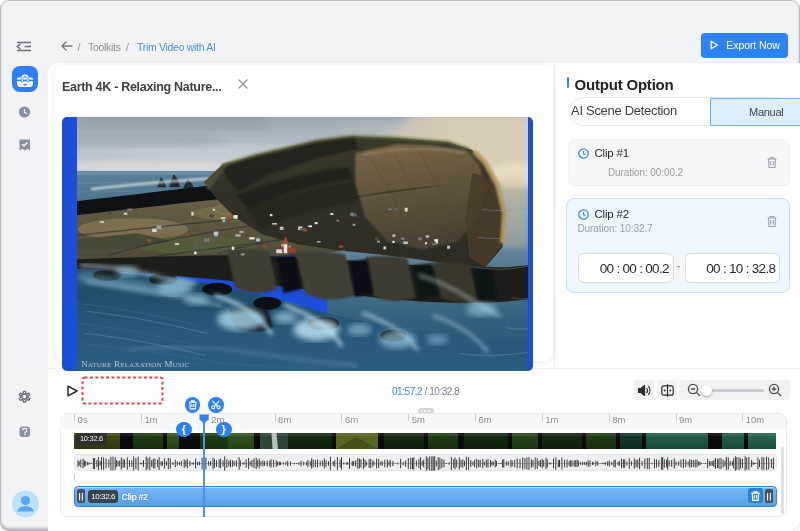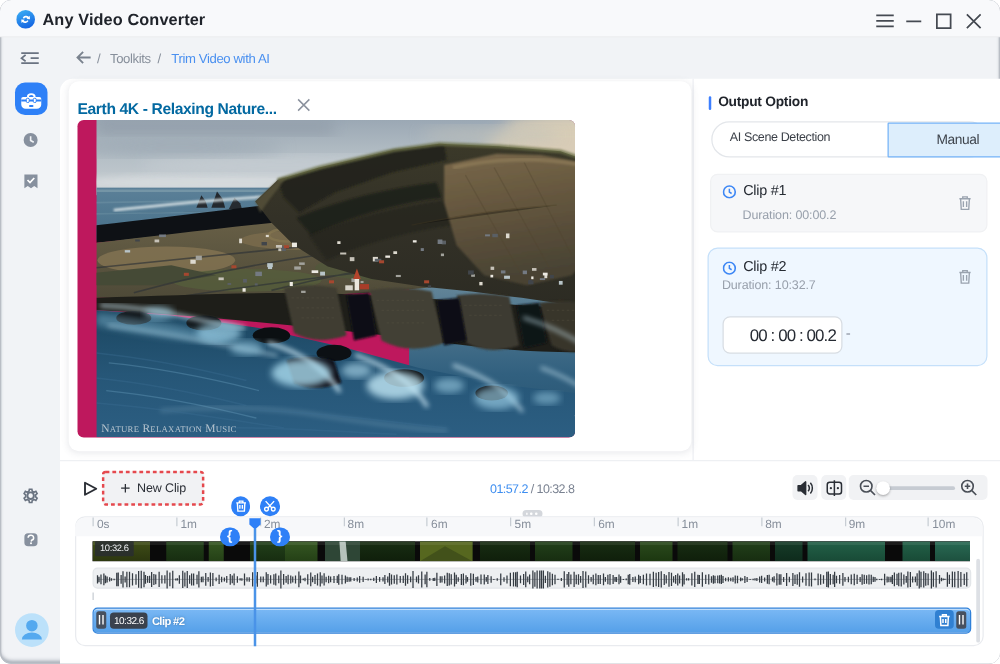--- a/index.html
+++ b/index.html
@@ -9,28 +9,28 @@
 .apptitle { position:absolute; left:34px; top:8px; font-size:13px; font-weight:bold; color:#20242b; letter-spacing:0.1px; }
 .back { position:absolute; left:59px; top:38px; width:16px; height:16px; }
 .crumb { position:absolute; left:76px; top:40px; font-size:10.5px; letter-spacing:-0.3px; color:#878f9b; }
 .exportbtn { position:absolute; left:701px; top:33px; width:87px; height:25px; background:#2e82f8; border-radius:4px;
   color:#fff; font-size:10.5px; letter-spacing:-0.1px; text-align:center; line-height:25px; }
 .content { position:absolute; left:48px; top:63px; width:752px; height:468px; background:#fff; border-top-left-radius:10px; }
 .vdivider { position:absolute; left:554px; top:63px; width:1px; height:305px; background:#eef0f3; }
 .hdivider { position:absolute; left:48px; top:368px; width:752px; height:1px; background:#eef0f3; }
 .card { position:absolute; left:55px; top:65px; width:498px; height:296px; background:#fff; border-radius:8px;
   box-shadow:0 1px 6px rgba(90,100,120,.14); }
-.cardtitle { position:absolute; left:62px; top:80px; font-size:12.5px; font-weight:bold; color:#0369a1; letter-spacing:-0.3px; }
-.video { position:absolute; left:62px; top:96px; width:398px; height:253.5px; background:#be185d; border-radius:5px; overflow:hidden; }
+.cardtitle { position:absolute; left:62px; top:80px; font-size:12.5px; font-weight:bold; color:#404040; letter-spacing:-0.3px; }
+.video { position:absolute; left:62px; top:117px; width:471px; height:253.5px; background:#1d4ed8; border-radius:5px; overflow:hidden; }
 .vcontent { position:absolute; left:15.2px; top:0; width:451px; height:253.5px; overflow:hidden; }
 
 .optbar { position:absolute; left:566.5px; top:76.5px; width:2.5px; height:11px; background:#3d7fff; border-radius:1px; }
-.opttitle { position:absolute; left:574.5px; top:76px; font-size:11px; font-weight:bold; color:#20242b; letter-spacing:-0.2px; }
+.opttitle { position:absolute; left:574.5px; top:76px; font-size:15px; font-weight:bold; color:#20242b; letter-spacing:-0.2px; }
 .tabs { position:absolute; left:569px; top:97px; width:221px; height:28.5px; border:1px solid #e3e6ea; border-radius:15px; background:#fff; }
-.tab1 { position:absolute; left:0; top:0; width:108px; height:26.5px; line-height:26.5px; text-align:center; font-size:10px; letter-spacing:-0.3px; color:#3a3f47; }
+.tab1 { position:absolute; left:0; top:0; width:108px; height:26.5px; line-height:26.5px; text-align:center; font-size:13px; letter-spacing:-0.3px; color:#3a3f47; }
 .tab2 { position:absolute; left:108px; top:-0.5px; width:112.5px; height:28px; background:#ddeefc; border:1px solid #74b3f7; border-radius:1px 14px 14px 1px; line-height:26px; text-align:center; font-size:11px; letter-spacing:-0.3px; color:#3f454d;margin-left:32px; }
 .clip1 { position:absolute; left:567.5px; top:138.5px; width:222px; height:47px; background:#f6f7f9; border:1px solid #f0f1f3; border-radius:6px; }
 .clip2 { position:absolute; left:565.5px; top:197.5px; width:224px; height:95px; background:#eff7ff; border:1px solid #c5e0fa; border-radius:8px; }
 .cliptitle { position:absolute; font-size:11.5px; letter-spacing:-0.2px; color:#262b33; }
 .duration { position:absolute; font-size:10px; letter-spacing:-0.1px; color:#98a0ac; }
 .timebox { position:absolute; width:95.5px; height:30px; background:#fff; border:1px solid #d8dde3; border-radius:6px;
   text-align:center; line-height:29.5px; font-size:13.5px; letter-spacing:-0.7px; color:#262b33;padding-left:17px; }
 .dash { position:absolute; left:676.5px; top:259px; font-size:12px; color:#8a919f; }
 
 .newclip { position:absolute; left:82px; top:377px; width:81px; height:27px; background:#f1f2f4;
@@ -50,42 +50,20 @@
 .scrollv { position:absolute; left:780.5px; top:447px; width:3px; height:67px; background:#dde0e5; border-radius:2px; }
 .clipbar { position:absolute; left:74px; top:486px; width:702.5px; height:20.5px; background:linear-gradient(#7ab8f4,#55a0e9); border:1.5px solid #2f80d9; border-radius:4px; box-shadow:inset 0 1px 0 rgba(255,255,255,.55); }
 .chandle { position:absolute; width:8px; height:13.5px; background:#47505e; border-radius:2px; top:2px; }
 .cbadge { position:absolute; left:13.2px; top:3px; background:#3a424e; color:#fff; font-size:8px; letter-spacing:-0.4px; padding:2px 3px; border-radius:3px; }
 .cname { position:absolute; left:46.5px; top:4.5px; color:#fff; font-size:9px; letter-spacing:-0.5px; font-weight:bold; text-shadow:0 0 2px rgba(30,80,130,.6); }
 .playline { position:absolute; left:203.4px; top:423px; width:1.2px; height:94px; background:#4a93e8; }
 .phbtn { position:absolute; width:15.8px; height:15.8px; border-radius:50%; background:#2e80f7; }
 </style></head>
 <body>
 <div class="win">
-  <div class="titlebar">
-    <svg width="15" height="15" viewBox="0 0 15 15" style="position:absolute;left:13px;top:8px">
-<defs>
-          <linearGradient id="lg1" x1="0" y1="0" x2="0.4" y2="1">
-            <stop offset="0" stop-color="#3db3f5"></stop>
-            <stop offset="1" stop-color="#1668e3"></stop>
-          </linearGradient>
-        </defs>
-<circle cx="7.5" cy="7.5" r="7.5" fill="url(#lg1)"></circle>
-<path d="M5.2 6.2 A3.2 3.2 0 0 1 10 5.4 L10.8 4.6 L11 7.4 L8.2 7.2 L9 6.4 A2 2 0 0 0 6.2 6.9 Z" fill="#fff"></path>
-<path d="M9.8 8.8 A3.2 3.2 0 0 1 5 9.6 L4.2 10.4 L4 7.6 L6.8 7.8 L6 8.6 A2 2 0 0 0 8.8 8.1 Z" fill="#fff"></path>
-</svg>
-    <div class="apptitle">Any Video Converter</div>
-    <svg width="100" height="30" viewBox="0 0 100 30" style="position:absolute;right:8px;top:0">
-<g stroke="#454a52" stroke-width="1.4" fill="none">
-<path d="M9 12.2 H23 M9 16.6 H23 M9 21 H23"></path>
-<path d="M33 17 H45"></path>
-<rect x="57.5" y="11.5" width="11" height="11"></rect>
-<path d="M81.5 11.5 L92.5 22.5 M92.5 11.5 L81.5 22.5"></path>
-</g>
-      </svg>
-  </div>
 
 <svg width="48" height="501" viewBox="0 0 48 501" style="position:absolute;left:0;top:30px">
 
 <g stroke="#6a7381" stroke-width="1.5" fill="none">
 <path d="M17 12.5 H31 M17 20.5 H31 M24.5 16.5 H31"></path>
 <path d="M20.5 13.9 L17.3 16.5 L20.5 19.1" fill="none"></path>
 </g>
 
 <rect x="12" y="36" width="26" height="26" rx="8" fill="#2e80f7"></rect>
 <g fill="#fff">
@@ -116,20 +94,23 @@
 <circle cx="25.5" cy="470.5" r="4.6" fill="#54a9ef"></circle>
 <path d="M17.5 481.5 a8 5.6 0 0 1 16 0 Z" fill="#54a9ef"></path>
 </svg>
   <svg class="back" width="16" height="16" viewBox="0 0 16 16">
       <path d="M13.5 8 H3 M7.5 3.5 L3 8 L7.5 12.5" stroke="#7a828e" stroke-width="1.5" fill="none"></path>
     </svg>
   <div class="crumb" style="left:77.5px;top:41px">/</div>
   <div class="crumb" style="left:88px;top:41px">Toolkits</div>
   <div class="crumb" style="left:126px;top:41px">/</div>
   <div class="crumb" style="left:137px;top:41px;color:#4a90f0">Trim Video with AI</div>
+  <div class="exportbtn"><svg width="10" height="10" viewBox="0 0 10 10" style="vertical-align:-1px;margin-right:7px">
+        <path d="M2.2 1.2 L8.5 5 L2.2 8.8 Z" fill="none" stroke="#fff" stroke-width="1.3" stroke-linejoin="round"></path>
+      </svg>Export Now</div>
 
   <div class="content"></div>
   <div class="vdivider"></div>
   <div class="hdivider"></div>
 
   <div class="card"></div>
   <div class="cardtitle">Earth 4K - Relaxing Nature...</div>
   <svg width="12" height="12" viewBox="0 0 12 12" style="position:absolute;left:237px;top:78px">
       <path d="M1.5 1.5 L10.5 10.5 M10.5 1.5 L1.5 10.5" stroke="#8a919d" stroke-width="1.2"></path>
     </svg>
@@ -389,46 +370,46 @@
       <div class="tab1">AI Scene Detection</div>
       <div class="tab2">Manual</div>
     </div>
 
   <div class="clip1"></div>
   <svg width="11" height="11" viewBox="0 0 11 11" style="position:absolute;left:578px;top:148px">
       <circle cx="5.5" cy="5.5" r="4.7" fill="none" stroke="#3d87f5" stroke-width="1.3"></circle>
       <path d="M5.5 3 V5.7 L7.3 6.8" stroke="#3d87f5" stroke-width="1.2" fill="none"></path>
     </svg>
   <div class="cliptitle" style="left:594.5px;top:147px">Clip #1</div>
-  <div class="duration" style="left:594px;top:166.5px">Duration:&nbsp;00:00.2</div>
+  <div class="duration" style="left:608px;top:166.5px">Duration:&nbsp;00:00.2</div>
   <svg width="12" height="13" viewBox="0 0 12 13" style="position:absolute;left:766px;top:156px">
       <g stroke="#9aa3af" stroke-width="1.1" fill="none">
         <path d="M1.5 3 H10.5 M4.2 3 V1.5 H7.8 V3 M2.5 3 L3 11.5 H9 L9.5 3 M4.7 5 V9.5 M7.3 5 V9.5"></path>
       </g>
     </svg>
 
   <div class="clip2"></div>
   <svg width="11" height="11" viewBox="0 0 11 11" style="position:absolute;left:578px;top:208.5px">
       <circle cx="5.5" cy="5.5" r="4.7" fill="none" stroke="#3d87f5" stroke-width="1.3"></circle>
       <path d="M5.5 3 V5.7 L7.3 6.8" stroke="#3d87f5" stroke-width="1.2" fill="none"></path>
     </svg>
   <div class="cliptitle" style="left:594.5px;top:207.5px">Clip #2</div>
   <div class="duration" style="left:577.5px;top:222.5px">Duration:&nbsp;10:32.7</div>
   <svg width="12" height="13" viewBox="0 0 12 13" style="position:absolute;left:766px;top:215px">
       <g stroke="#9aa3af" stroke-width="1.1" fill="none">
         <path d="M1.5 3 H10.5 M4.2 3 V1.5 H7.8 V3 M2.5 3 L3 11.5 H9 L9.5 3 M4.7 5 V9.5 M7.3 5 V9.5"></path>
       </g>
     </svg>
   <div class="timebox" style="left:578px;top:252.5px">00 : 00 : 00.2</div>
   <div class="dash">-</div>
+  <div class="timebox" style="left:684.5px;top:252.5px">00 : 10 : 32.8</div>
 
   <svg width="16" height="16" viewBox="0 0 16 16" style="position:absolute;left:64px;top:383px">
 <path d="M4 3.2 L13 8 L4 12.8 Z" fill="none" stroke="#2a2e35" stroke-width="1.5" stroke-linejoin="round"></path>
     </svg>
-  <div class="newclip" style="line-height:26px"><span style="font-size:14px;font-weight:400;vertical-align:-1.5px">+</span>&nbsp; New Clip</div>
   <svg width="83" height="29" viewBox="0 0 83 29" style="position:absolute;left:81px;top:376px">
       <rect x="1.5" y="1.5" width="80" height="26" rx="2" fill="none" stroke="#e5484d" stroke-width="2" stroke-dasharray="3 2.4"></rect>
     </svg>
   <div class="timecur"><b>01:57.2</b> / 10:32.8</div>
   <div class="tbtn" style="left:633.5px"><svg width="15" height="15" viewBox="0 0 15 15" style="margin:2.5px">
         <g stroke="#2a2e35" stroke-width="1.2" fill="none">
 <path d="M2.5 5.5 H5 L8.5 2.5 V12.5 L5 9.5 H2.5 Z" fill="#2a2e35" stroke-linejoin="round"></path>
 <path d="M10.5 5 A4 4 0 0 1 10.5 10 M12.3 3.2 A6.6 6.6 0 0 1 12.3 11.8"></path>
         </g>
       </svg></div>

